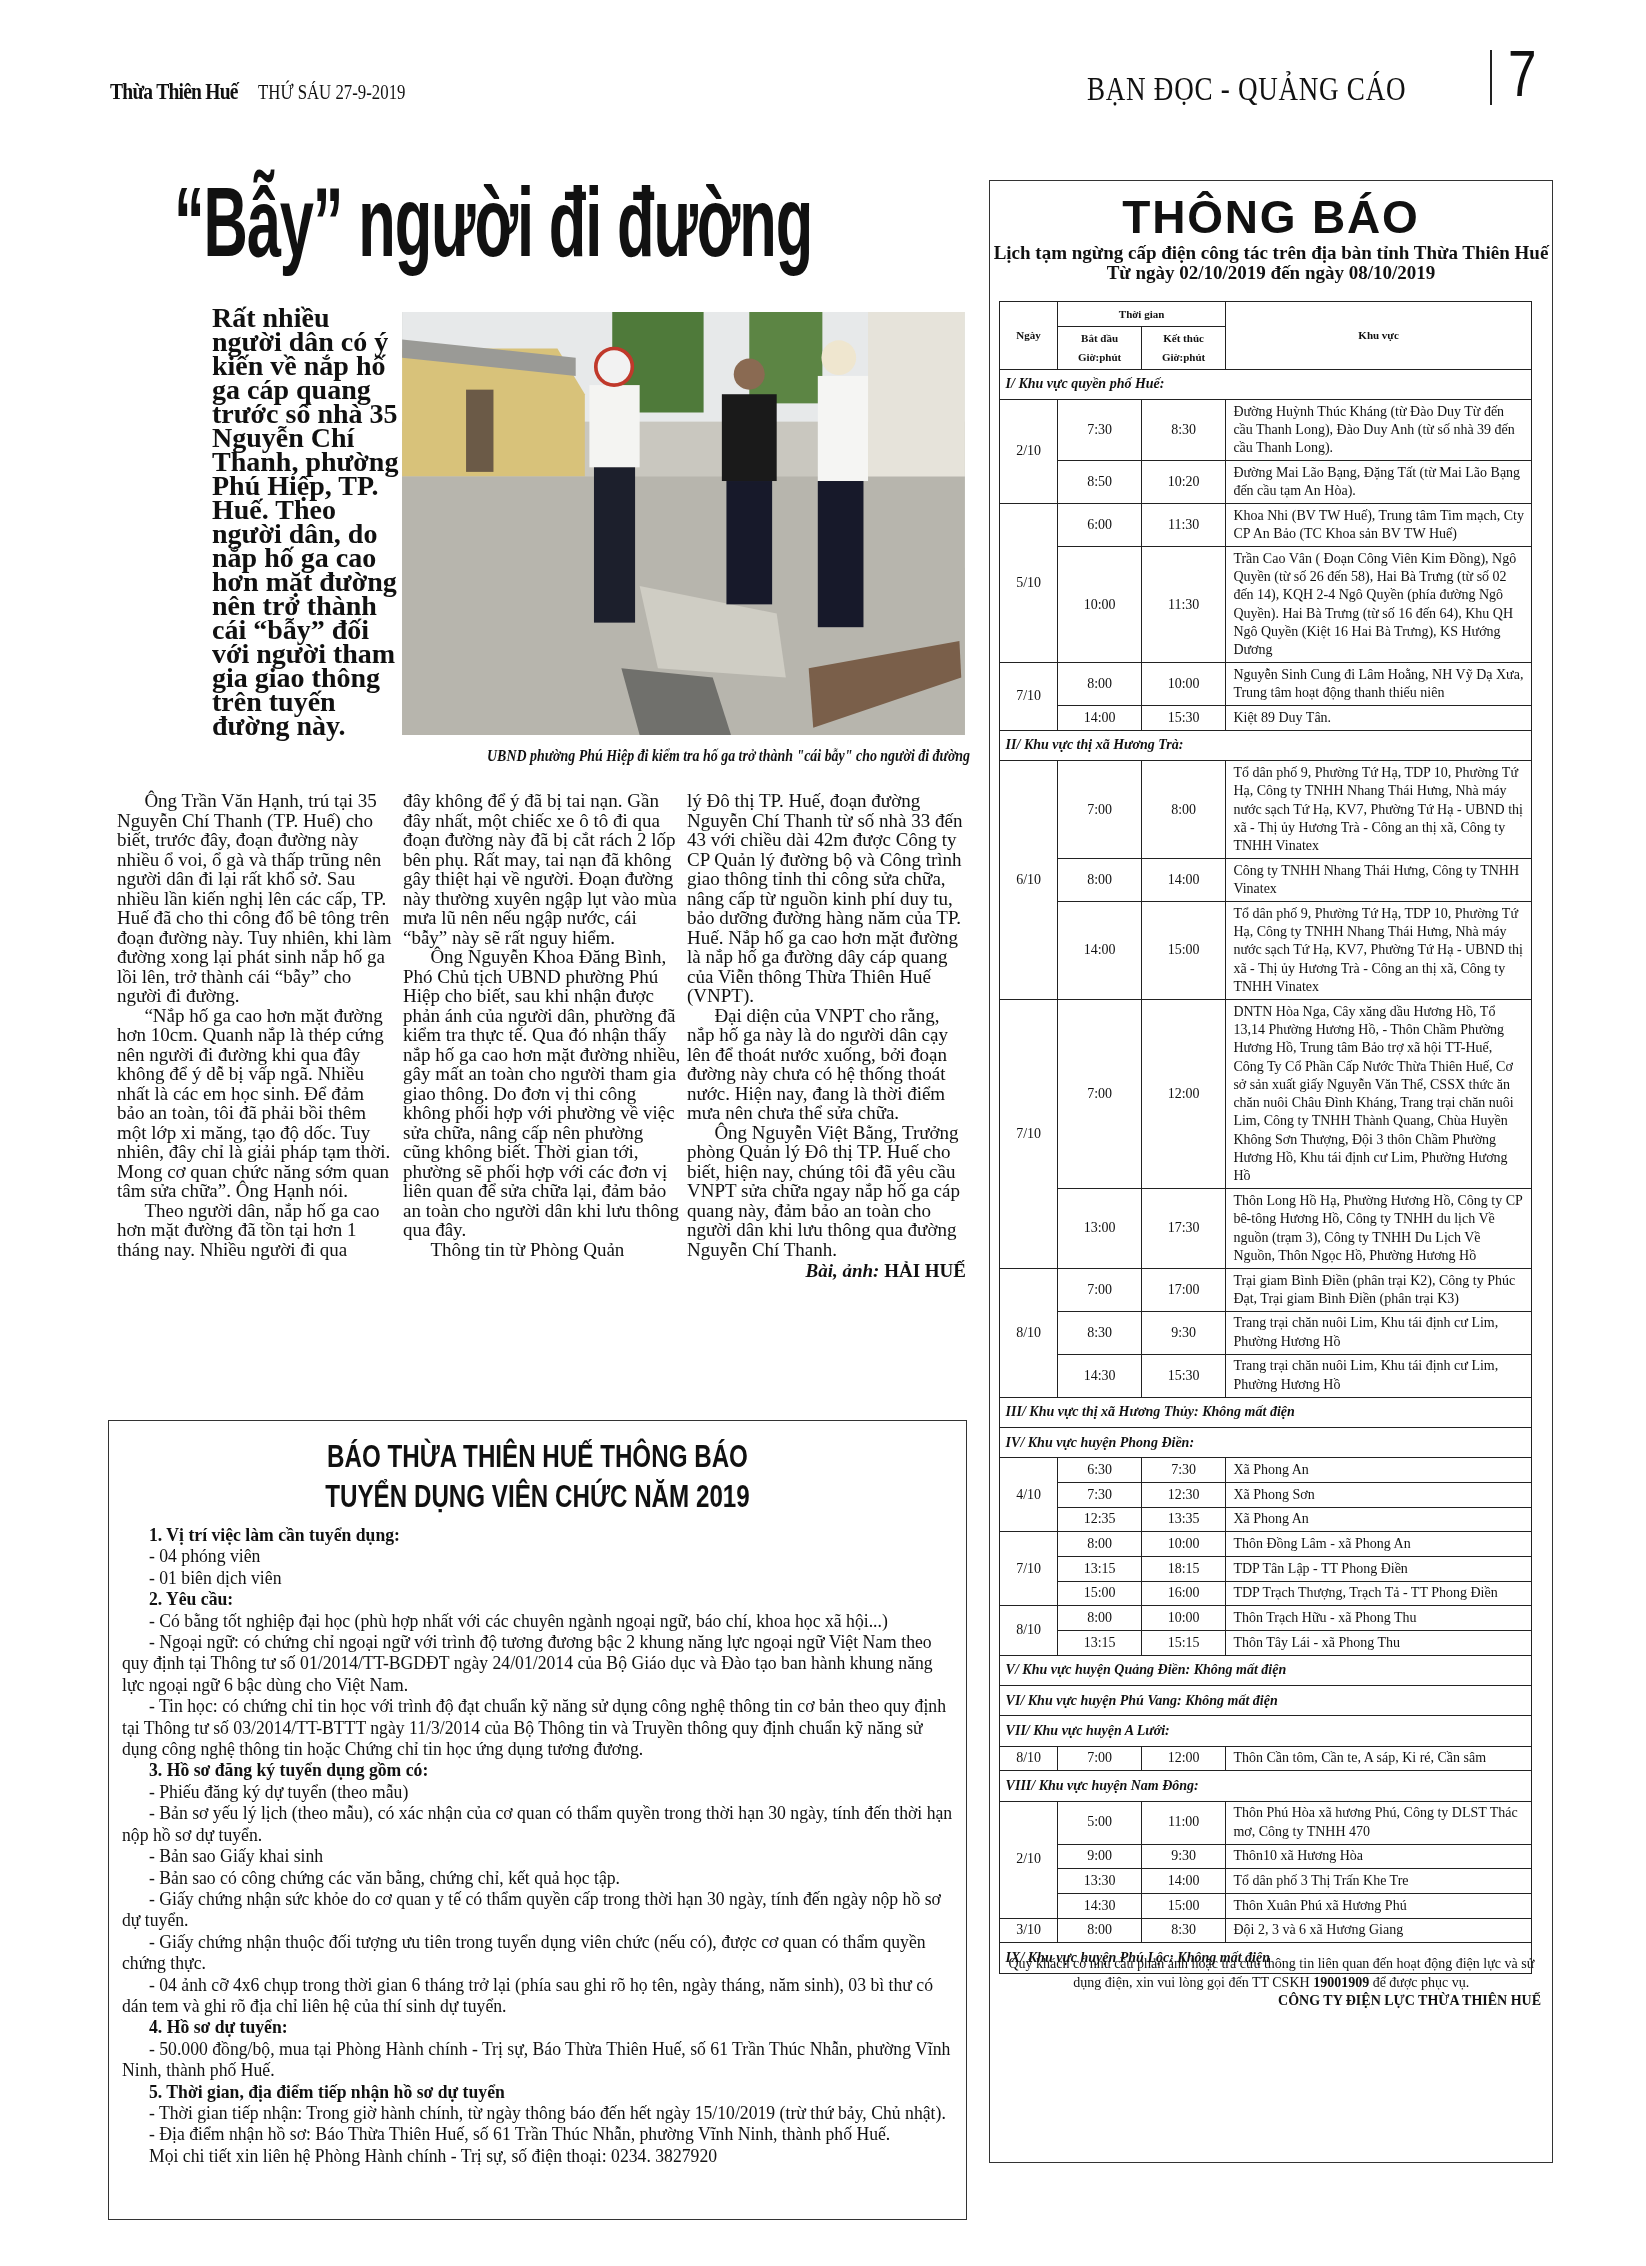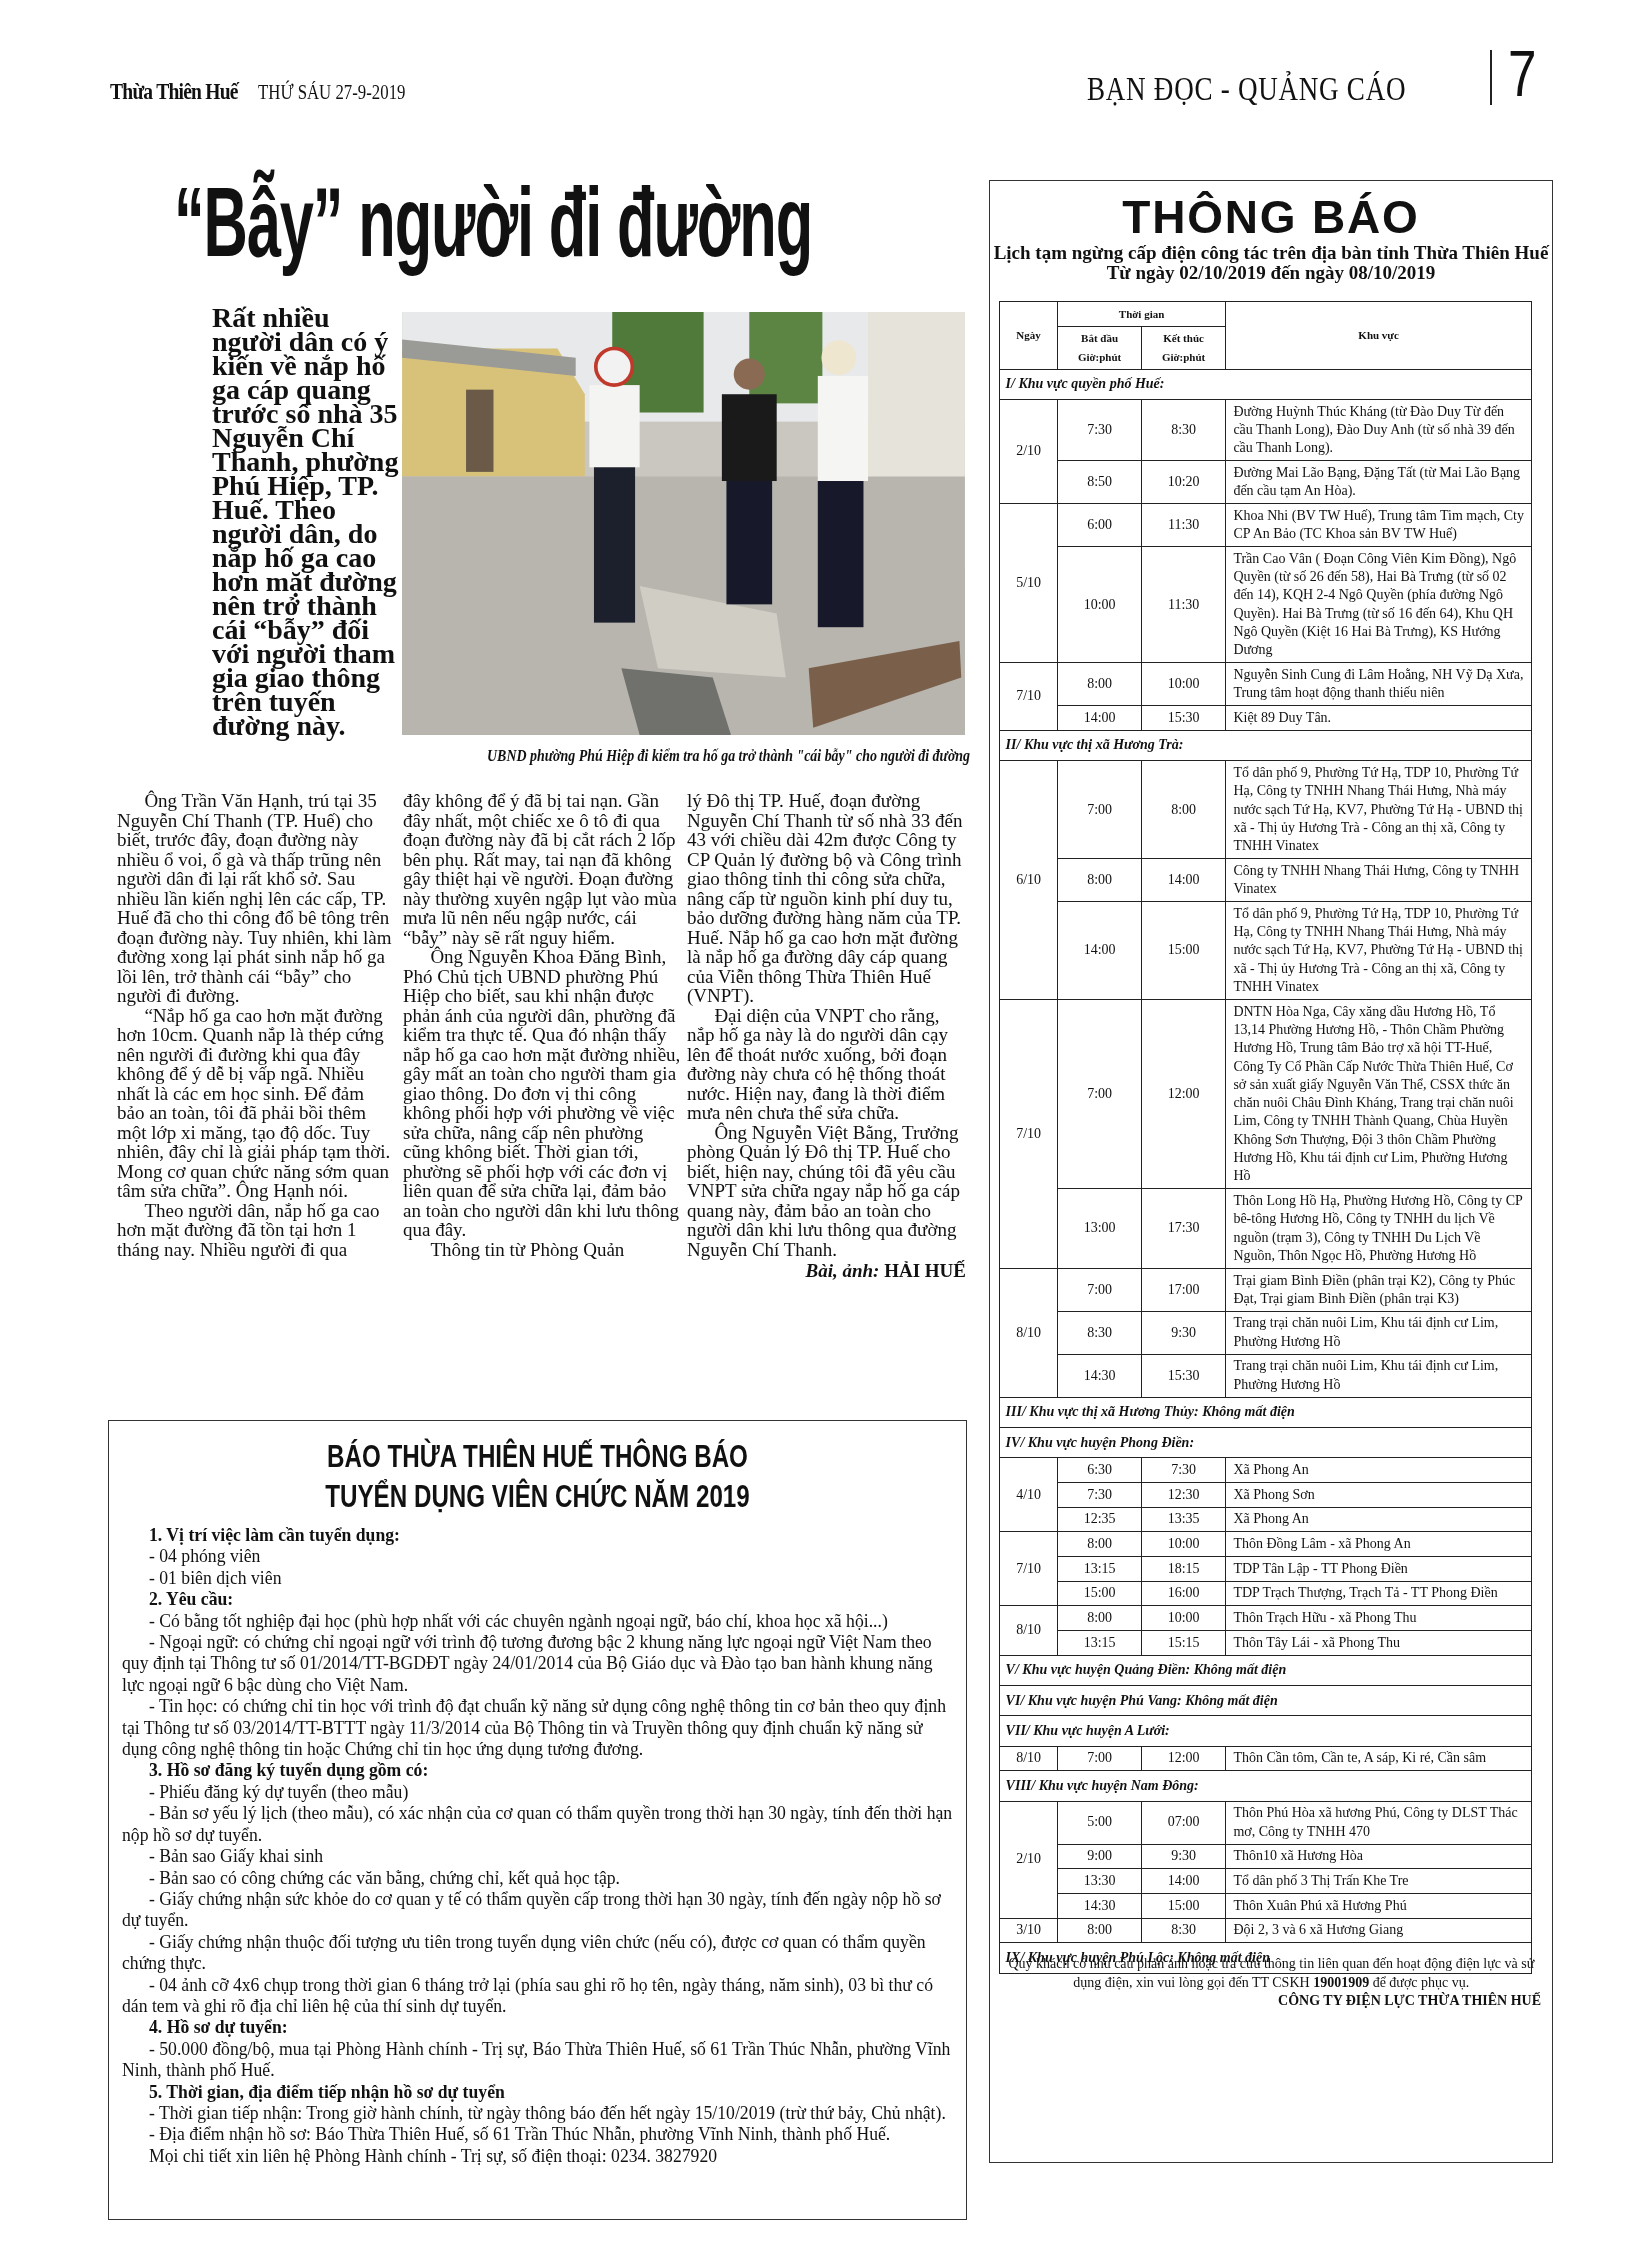--- a/index.html
+++ b/index.html
@@ -309,21 +309,21 @@
           <td class="t">7:00</td>
           <td class="t">12:00</td>
           <td class="a">Thôn Cần tôm, Cần te, A sáp, Ki ré, Cần sâm</td>
         </tr>
         <tr>
           <td colspan="4" class="sec">VIII/ Khu vực huyện Nam Đông:</td>
         </tr>
         <tr>
           <td class="d" rowspan="4">2/10</td>
           <td class="t">5:00</td>
-          <td class="t">07:00</td>
+          <td class="t">11:00</td>
           <td class="a">Thôn Phú Hòa xã hương Phú, Công ty DLST Thác mơ, Công ty TNHH 470</td>
         </tr>
         <tr>
           <td class="t">9:00</td>
           <td class="t">9:30</td>
           <td class="a">Thôn10 xã Hương Hòa</td>
         </tr>
         <tr>
           <td class="t">13:30</td>
           <td class="t">14:00</td>

